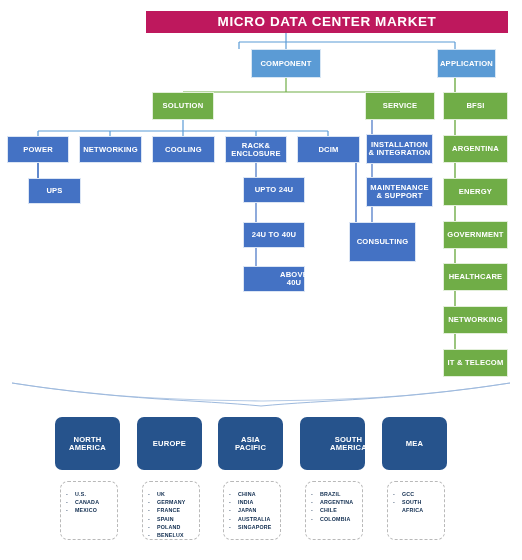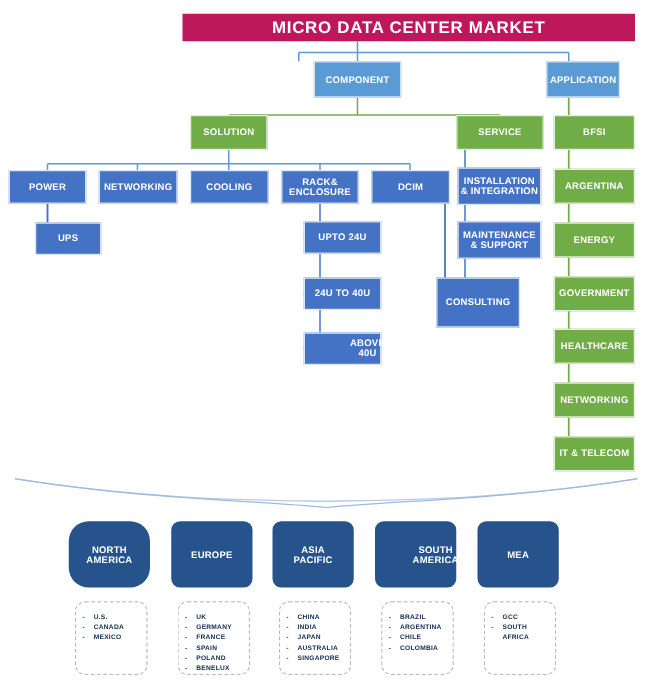--- a/index.html
+++ b/index.html
@@ -110,21 +110,21 @@
   <div class="node blue" style="left:349px;top:222px;width:67px;height:40px;">CONSULTING</div>
 
   <div class="node green" style="left:443px;top:92px;width:65px;height:28px;">BFSI</div>
   <div class="node green" style="left:443px;top:135px;width:65px;height:28px;">ARGENTINA</div>
   <div class="node green" style="left:443px;top:178px;width:65px;height:28px;">ENERGY</div>
   <div class="node green" style="left:443px;top:221px;width:65px;height:28px;">GOVERNMENT</div>
   <div class="node green" style="left:443px;top:263px;width:65px;height:28px;">HEALTHCARE</div>
   <div class="node green" style="left:443px;top:306px;width:65px;height:28px;">NETWORKING</div>
   <div class="node green" style="left:443px;top:349px;width:65px;height:28px;">IT &amp; TELECOM</div>
 
-  <div class="node region" style="left:55px;top:417px;width:65px;height:53px;white-space:pre-line;border-radius:16px;">NORTH
+  <div class="node region" style="left:55px;top:417px;width:65px;height:53px;white-space:pre-line;">NORTH
 AMERICA</div>
   <div class="node region" style="left:218px;top:417px;width:65px;height:53px;white-space:pre-line;">ASIA
 PACIFIC</div>
   <div class="node region" style="left:137px;top:417px;width:65px;height:53px;white-space:pre-line;">EUROPE</div>
   <div class="node region" style="left:300px;top:417px;width:65px;height:53px;white-space:pre-line;padding-left:32px;">SOUTH
 AMERICA</div>
   <div class="node region" style="left:382px;top:417px;width:65px;height:53px;white-space:pre-line;">MEA</div>
 
   <div class="countrybox" style="left:60px;top:481px;width:58px;height:59px;">
     <div class="clist">

